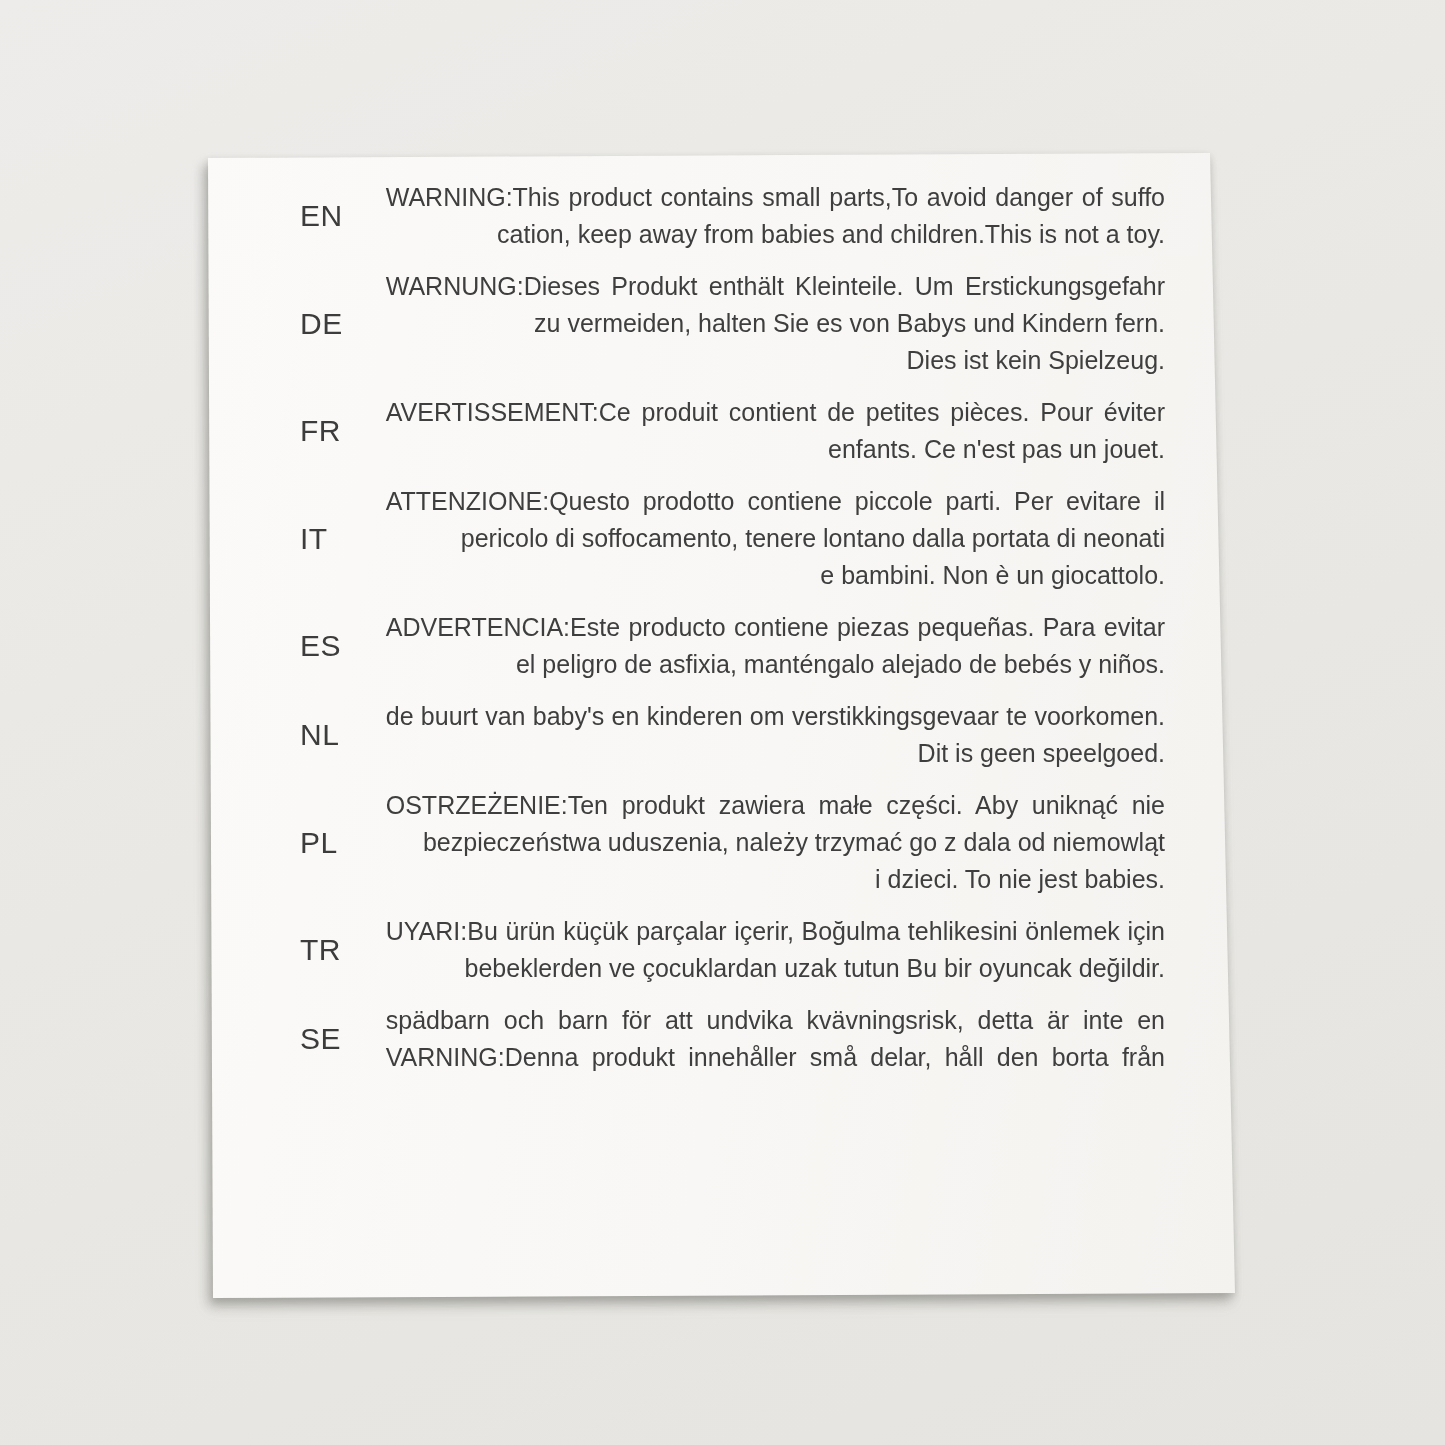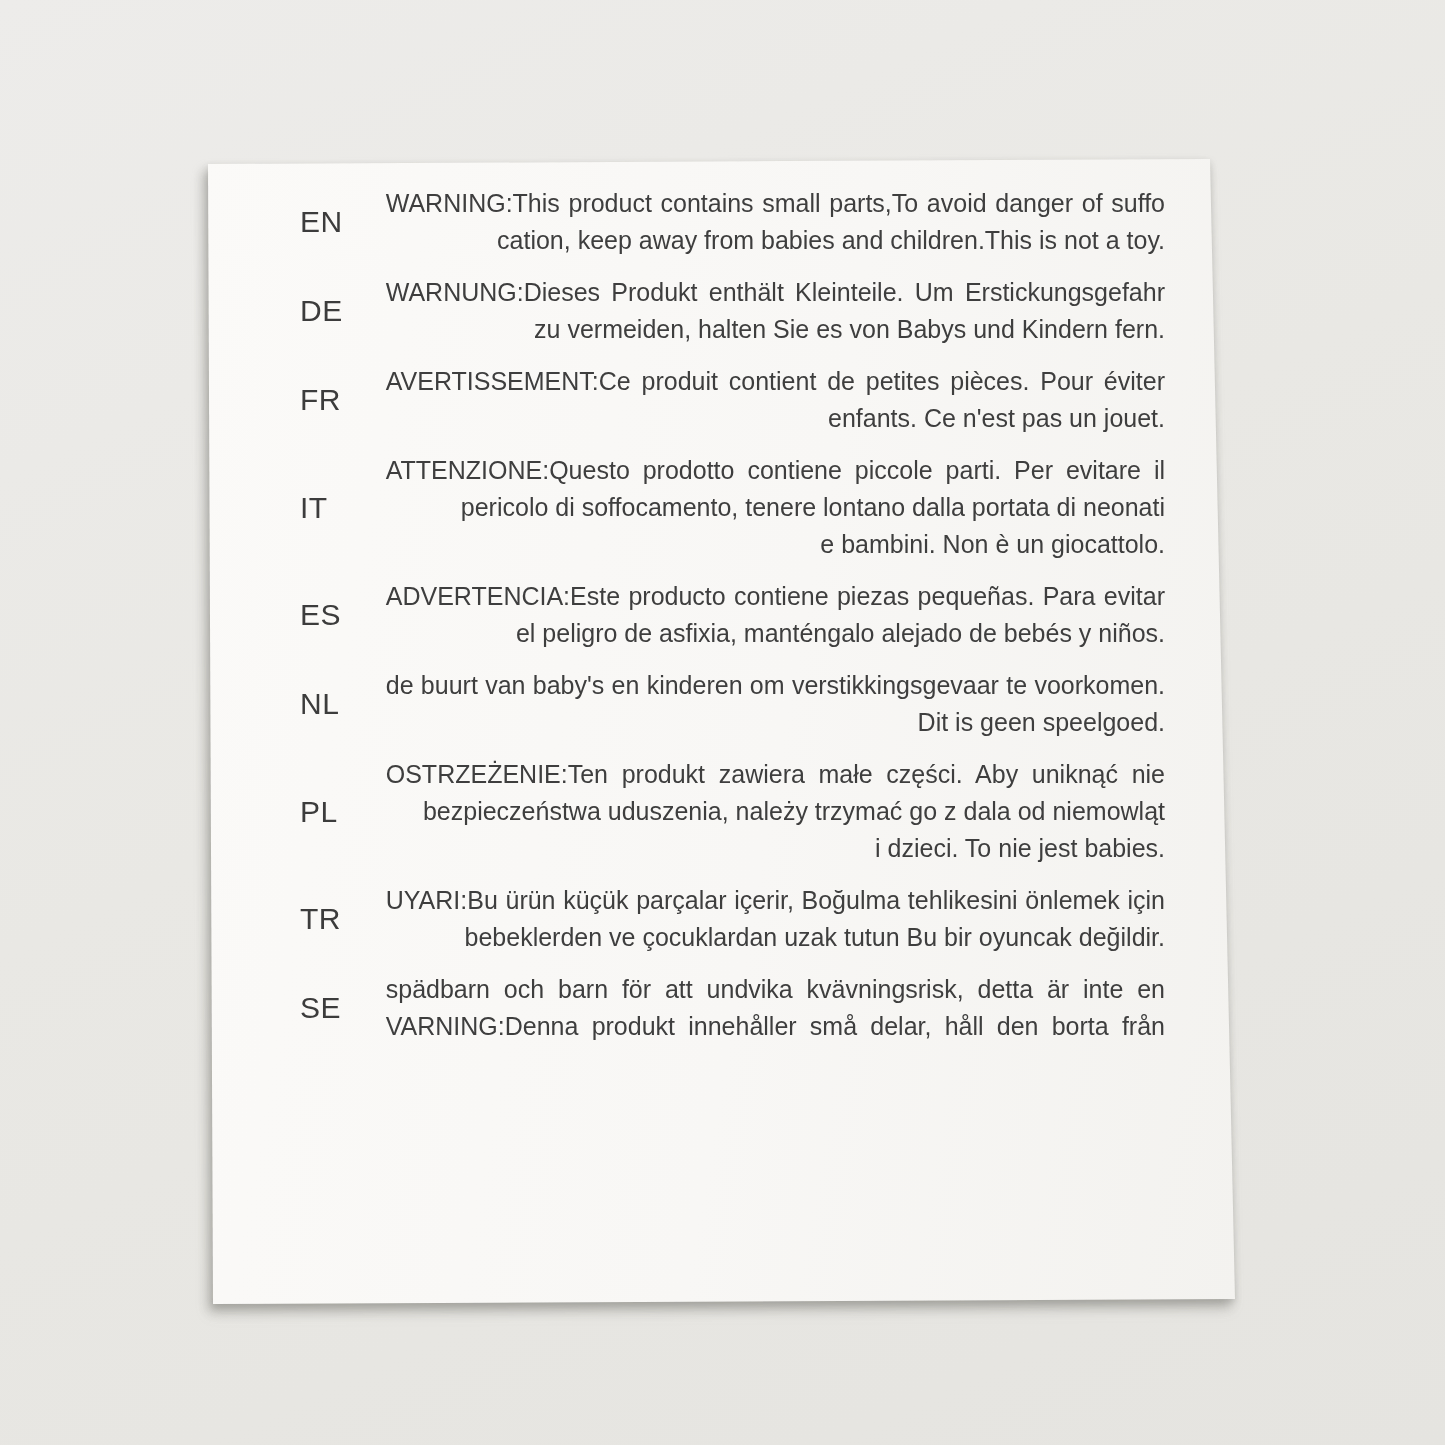--- a/index.html
+++ b/index.html
@@ -23,21 +23,21 @@
     position: absolute;
     left: 200px;
     top: 140px;
     width: 1040px;
     height: 1152px;
     filter: drop-shadow(-4px 7px 6px rgba(110, 110, 104, 0.45))
             drop-shadow(0px 3px 3px rgba(120, 120, 115, 0.25));
   }
   .paper {
     position: absolute;
-    left: 0; top: 16px;
+    left: 0; top: 10px;
     width: 1040px;
     height: 1152px;
     clip-path: polygon(8px 8px, 1010px 3px, 1035px 1143px, 13px 1148px);
     background: linear-gradient(100deg, #fbfaf8 0%, #f8f7f5 55%, #f3f2ef 100%);
   }
 
   .content {
     position: absolute;
     left: 100px;
     top: 29px;
@@ -91,20 +91,21 @@
             <div class="line j">WARNING:This product contains small parts,To avoid danger of suffo</div>
             <div class="line">cation, keep away from babies and children.This is not a toy.</div>
           </div>
         </div>
 
         <div class="section">
           <div class="code">DE</div>
           <div class="lines">
             <div class="line j">WARNUNG:Dieses Produkt enthält Kleinteile. Um Erstickungsgefahr</div>
             <div class="line">zu vermeiden, halten Sie es von Babys und Kindern fern.</div>
+            <div class="line">Dies ist kein Spielzeug.</div>
           </div>
         </div>
 
         <div class="section">
           <div class="code">FR</div>
           <div class="lines">
             <div class="line j">AVERTISSEMENT:Ce produit contient de petites pièces. Pour éviter</div>
             <div class="line">enfants. Ce n'est pas un jouet.</div>
           </div>
         </div>

